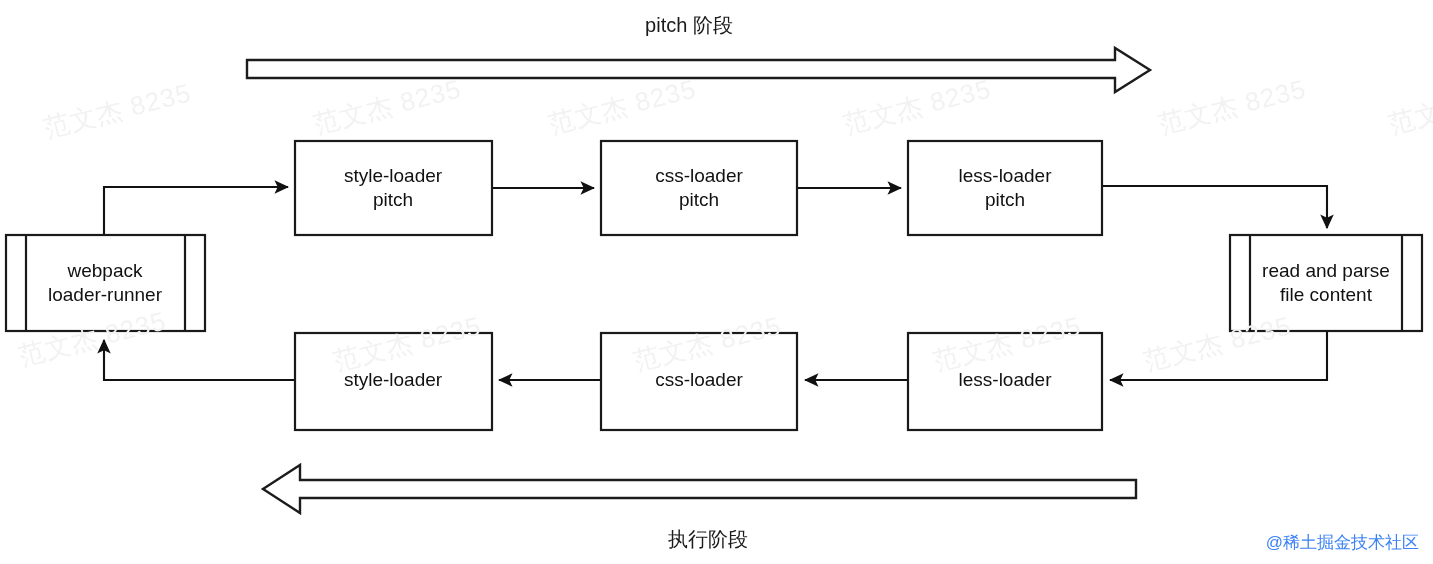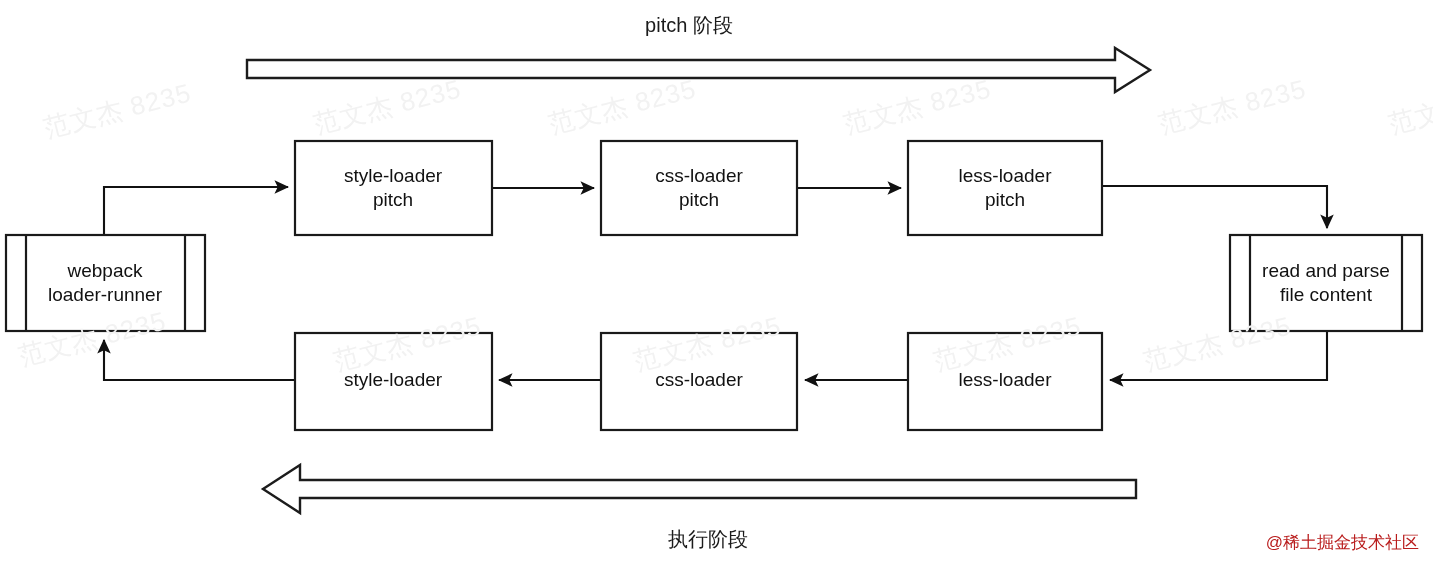--- a/index.html
+++ b/index.html
@@ -70,21 +70,21 @@
     user-select: none;
     pointer-events: none;
     letter-spacing: 1px;
   }
   .wm-corner {
     position: absolute;
     right: 14px;
     bottom: 10px;
     font-family: "Liberation Sans", "DejaVu Sans", sans-serif;
     font-size: 17px;
-    color: #b91c1c;
+    color: #3b82f6;
     white-space: nowrap;
     user-select: none;
     pointer-events: none;
   }
 </style>
 </head>
 <body>
 
 <div id="diagram-root">
 

